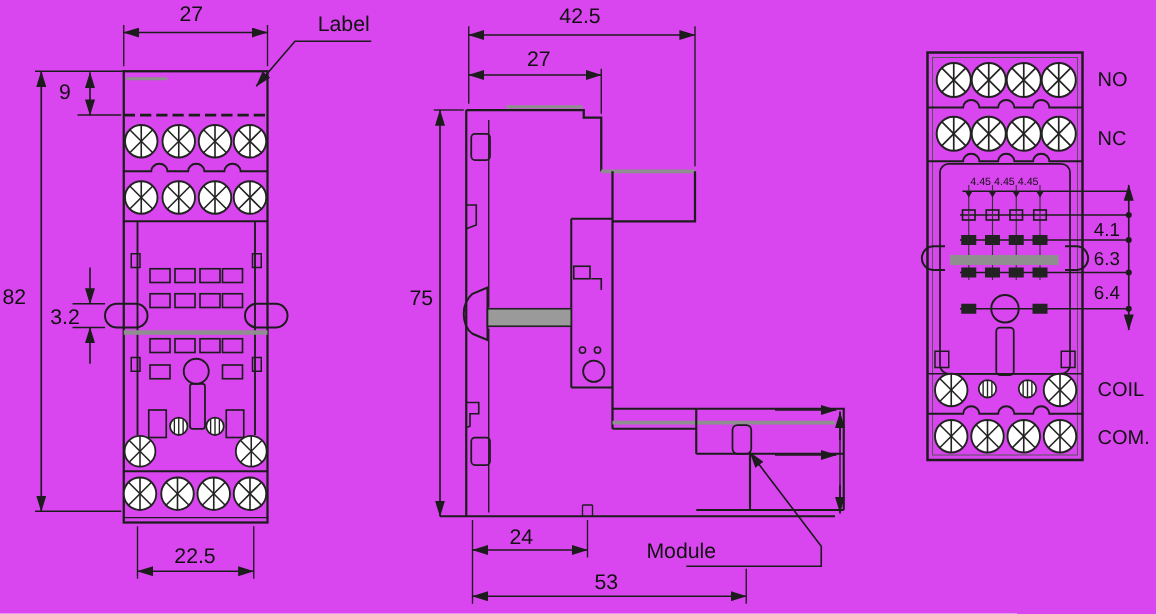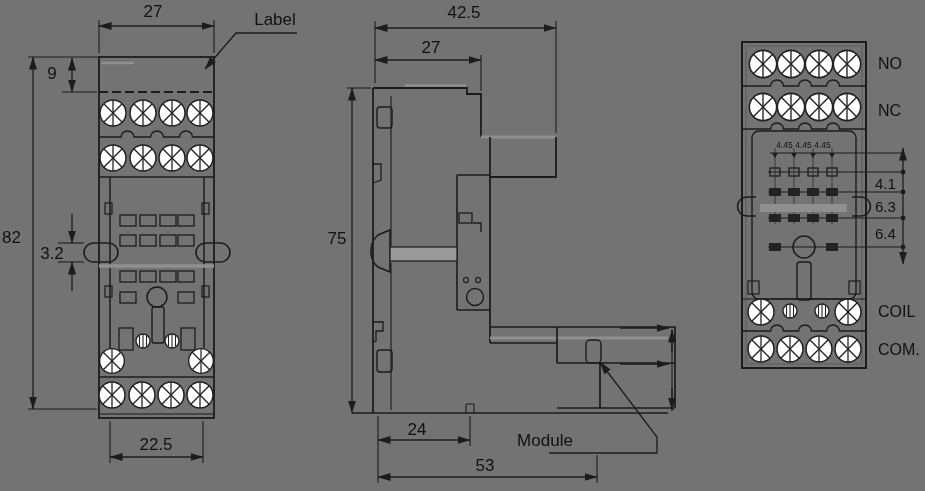--- a/index.html
+++ b/index.html
@@ -1,16 +1,16 @@
 <!DOCTYPE html>
 <html><head>
 <meta charset="utf-8">
 <style>
   html,body{margin:0;padding:0;background:#fff;}
-  .stage{position:relative;width:925px;height:491px;background:#737373;overflow:hidden;
+  .stage{position:relative;width:925px;height:491px;background:#d946ef;overflow:hidden;
          font-family:"Liberation Sans",sans-serif;}
   svg{display:block;}
   svg text{font-family:"Liberation Sans",sans-serif;fill:#111;}
   .ol{stroke:#1c1c1c;fill:none;}
   .thin{stroke:#1c1c1c;stroke-width:1.1;fill:none;}
   .dim{stroke:#1c1c1c;stroke-width:1.3;fill:none;}
   .gray{stroke:#8f8f8f;fill:none;}
   .t17{font-size:17px;}
   .t16{font-size:16px;}
   .t15{font-size:15px;}

